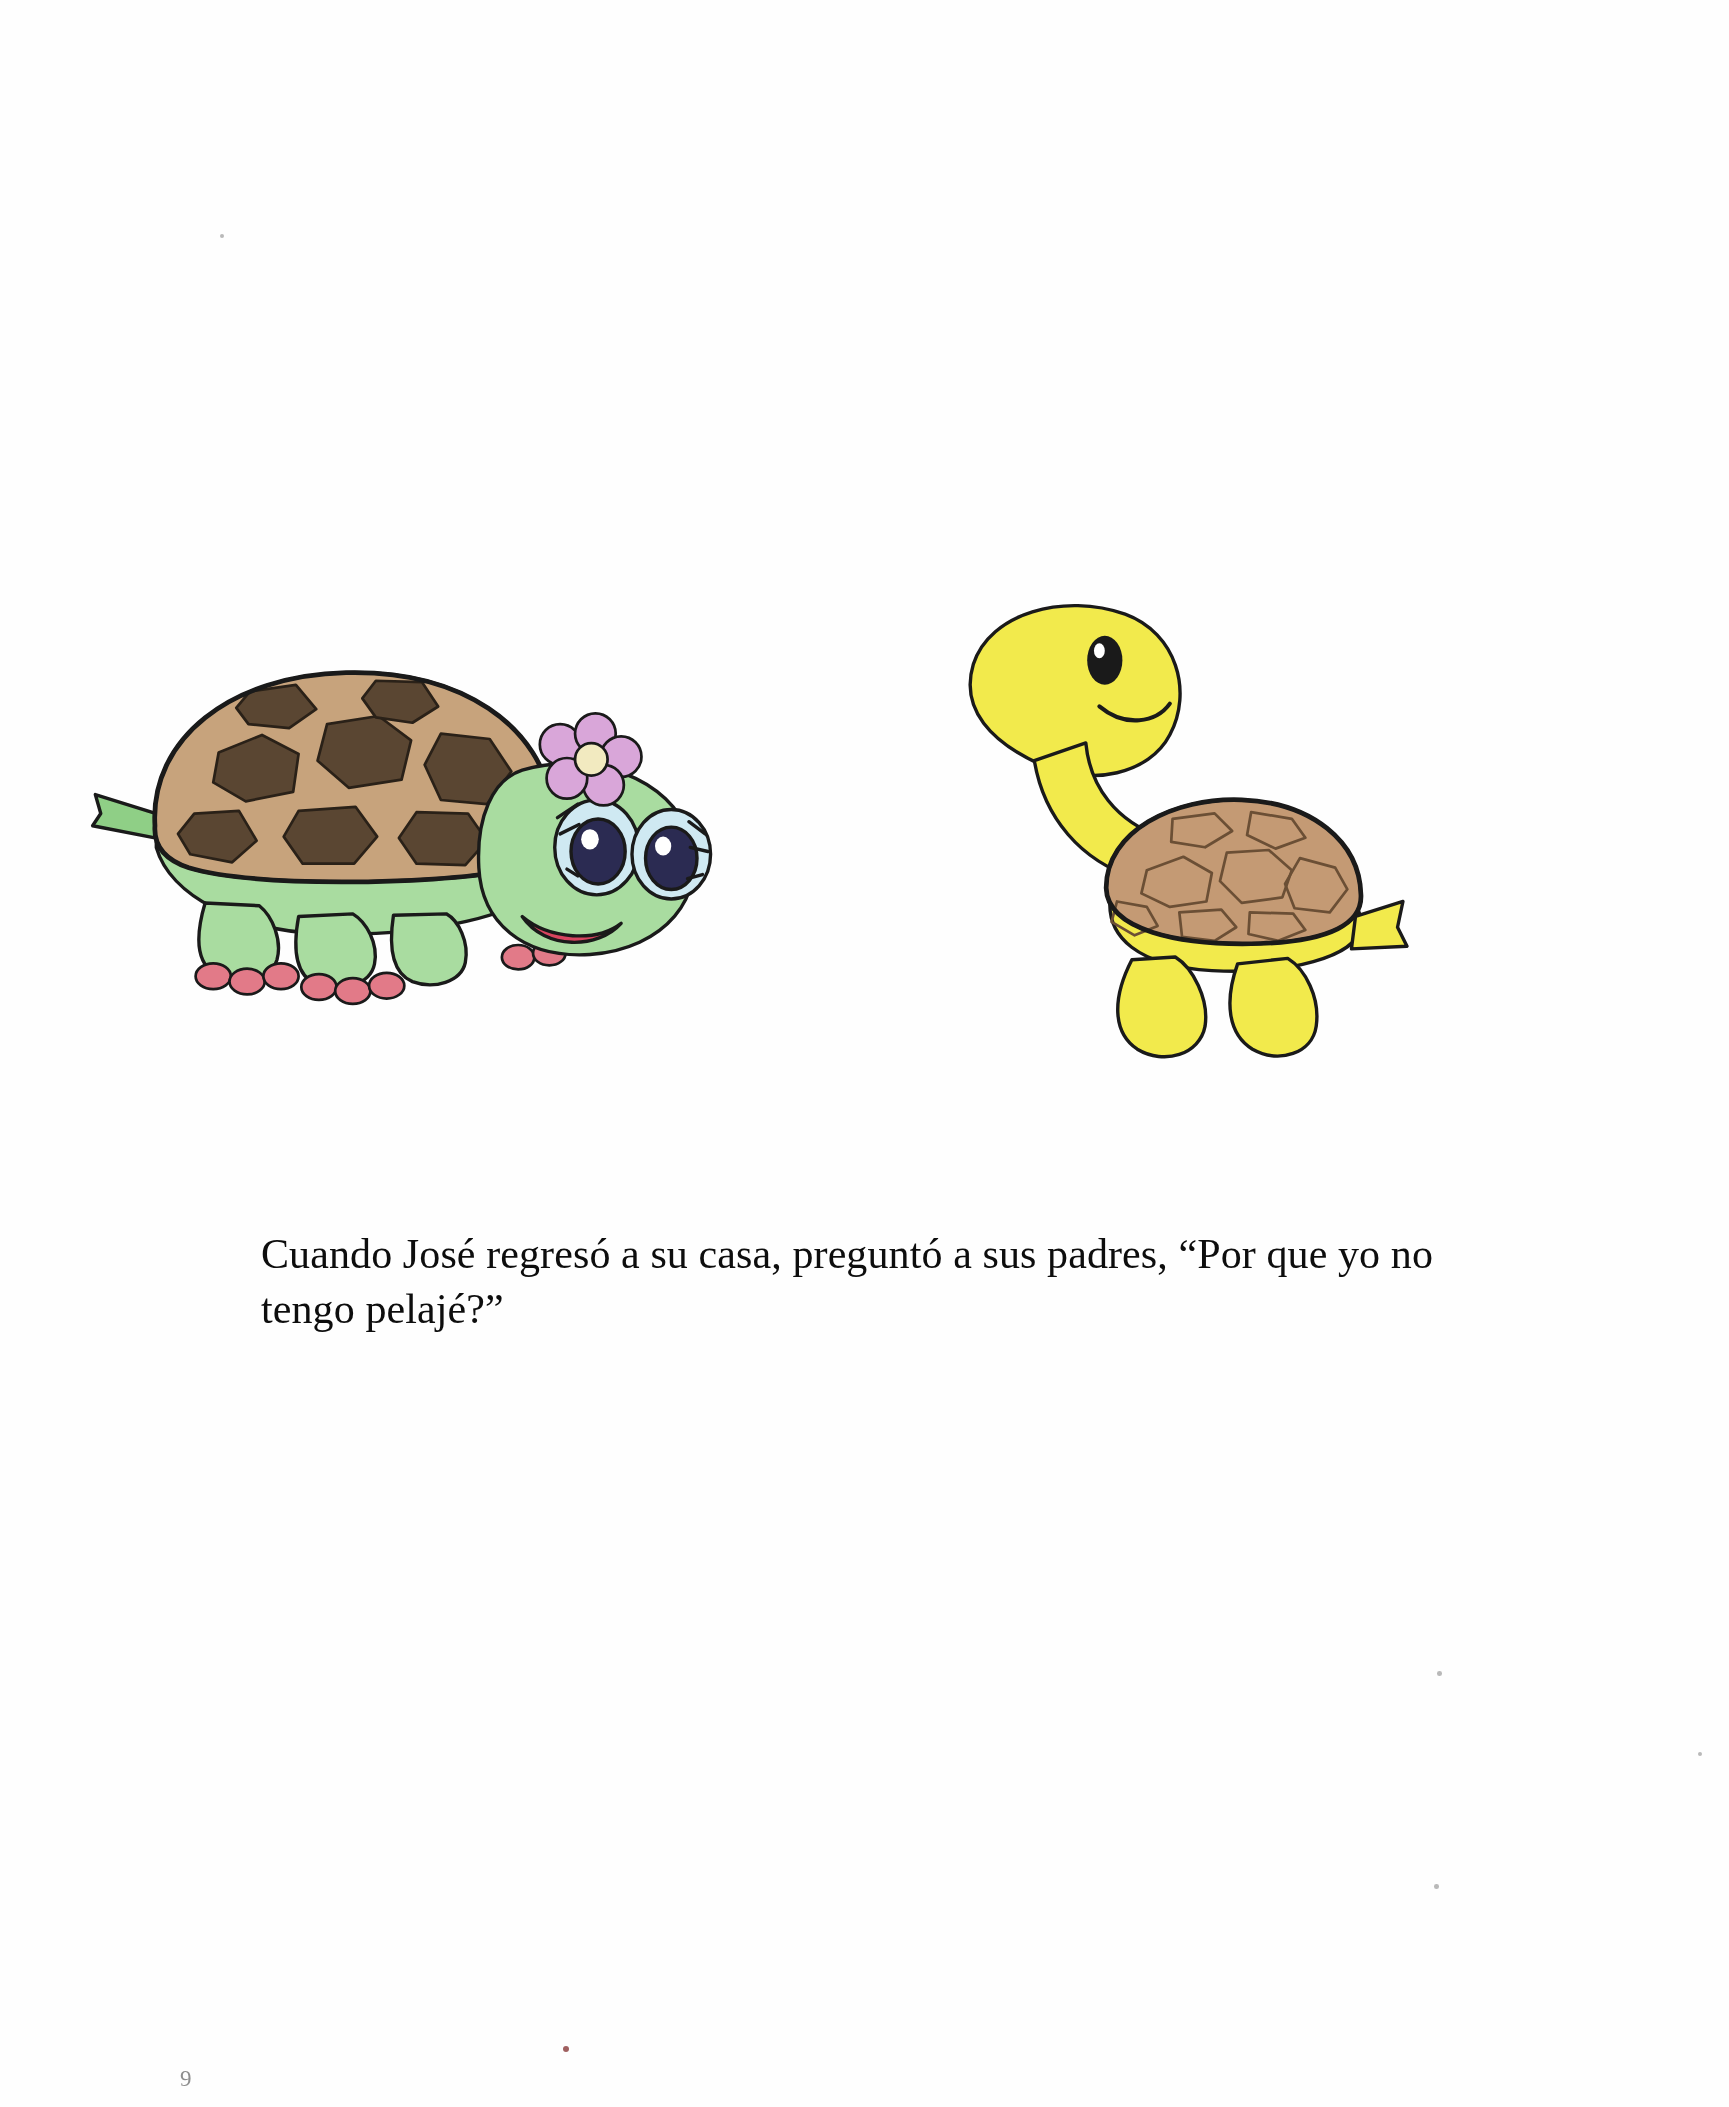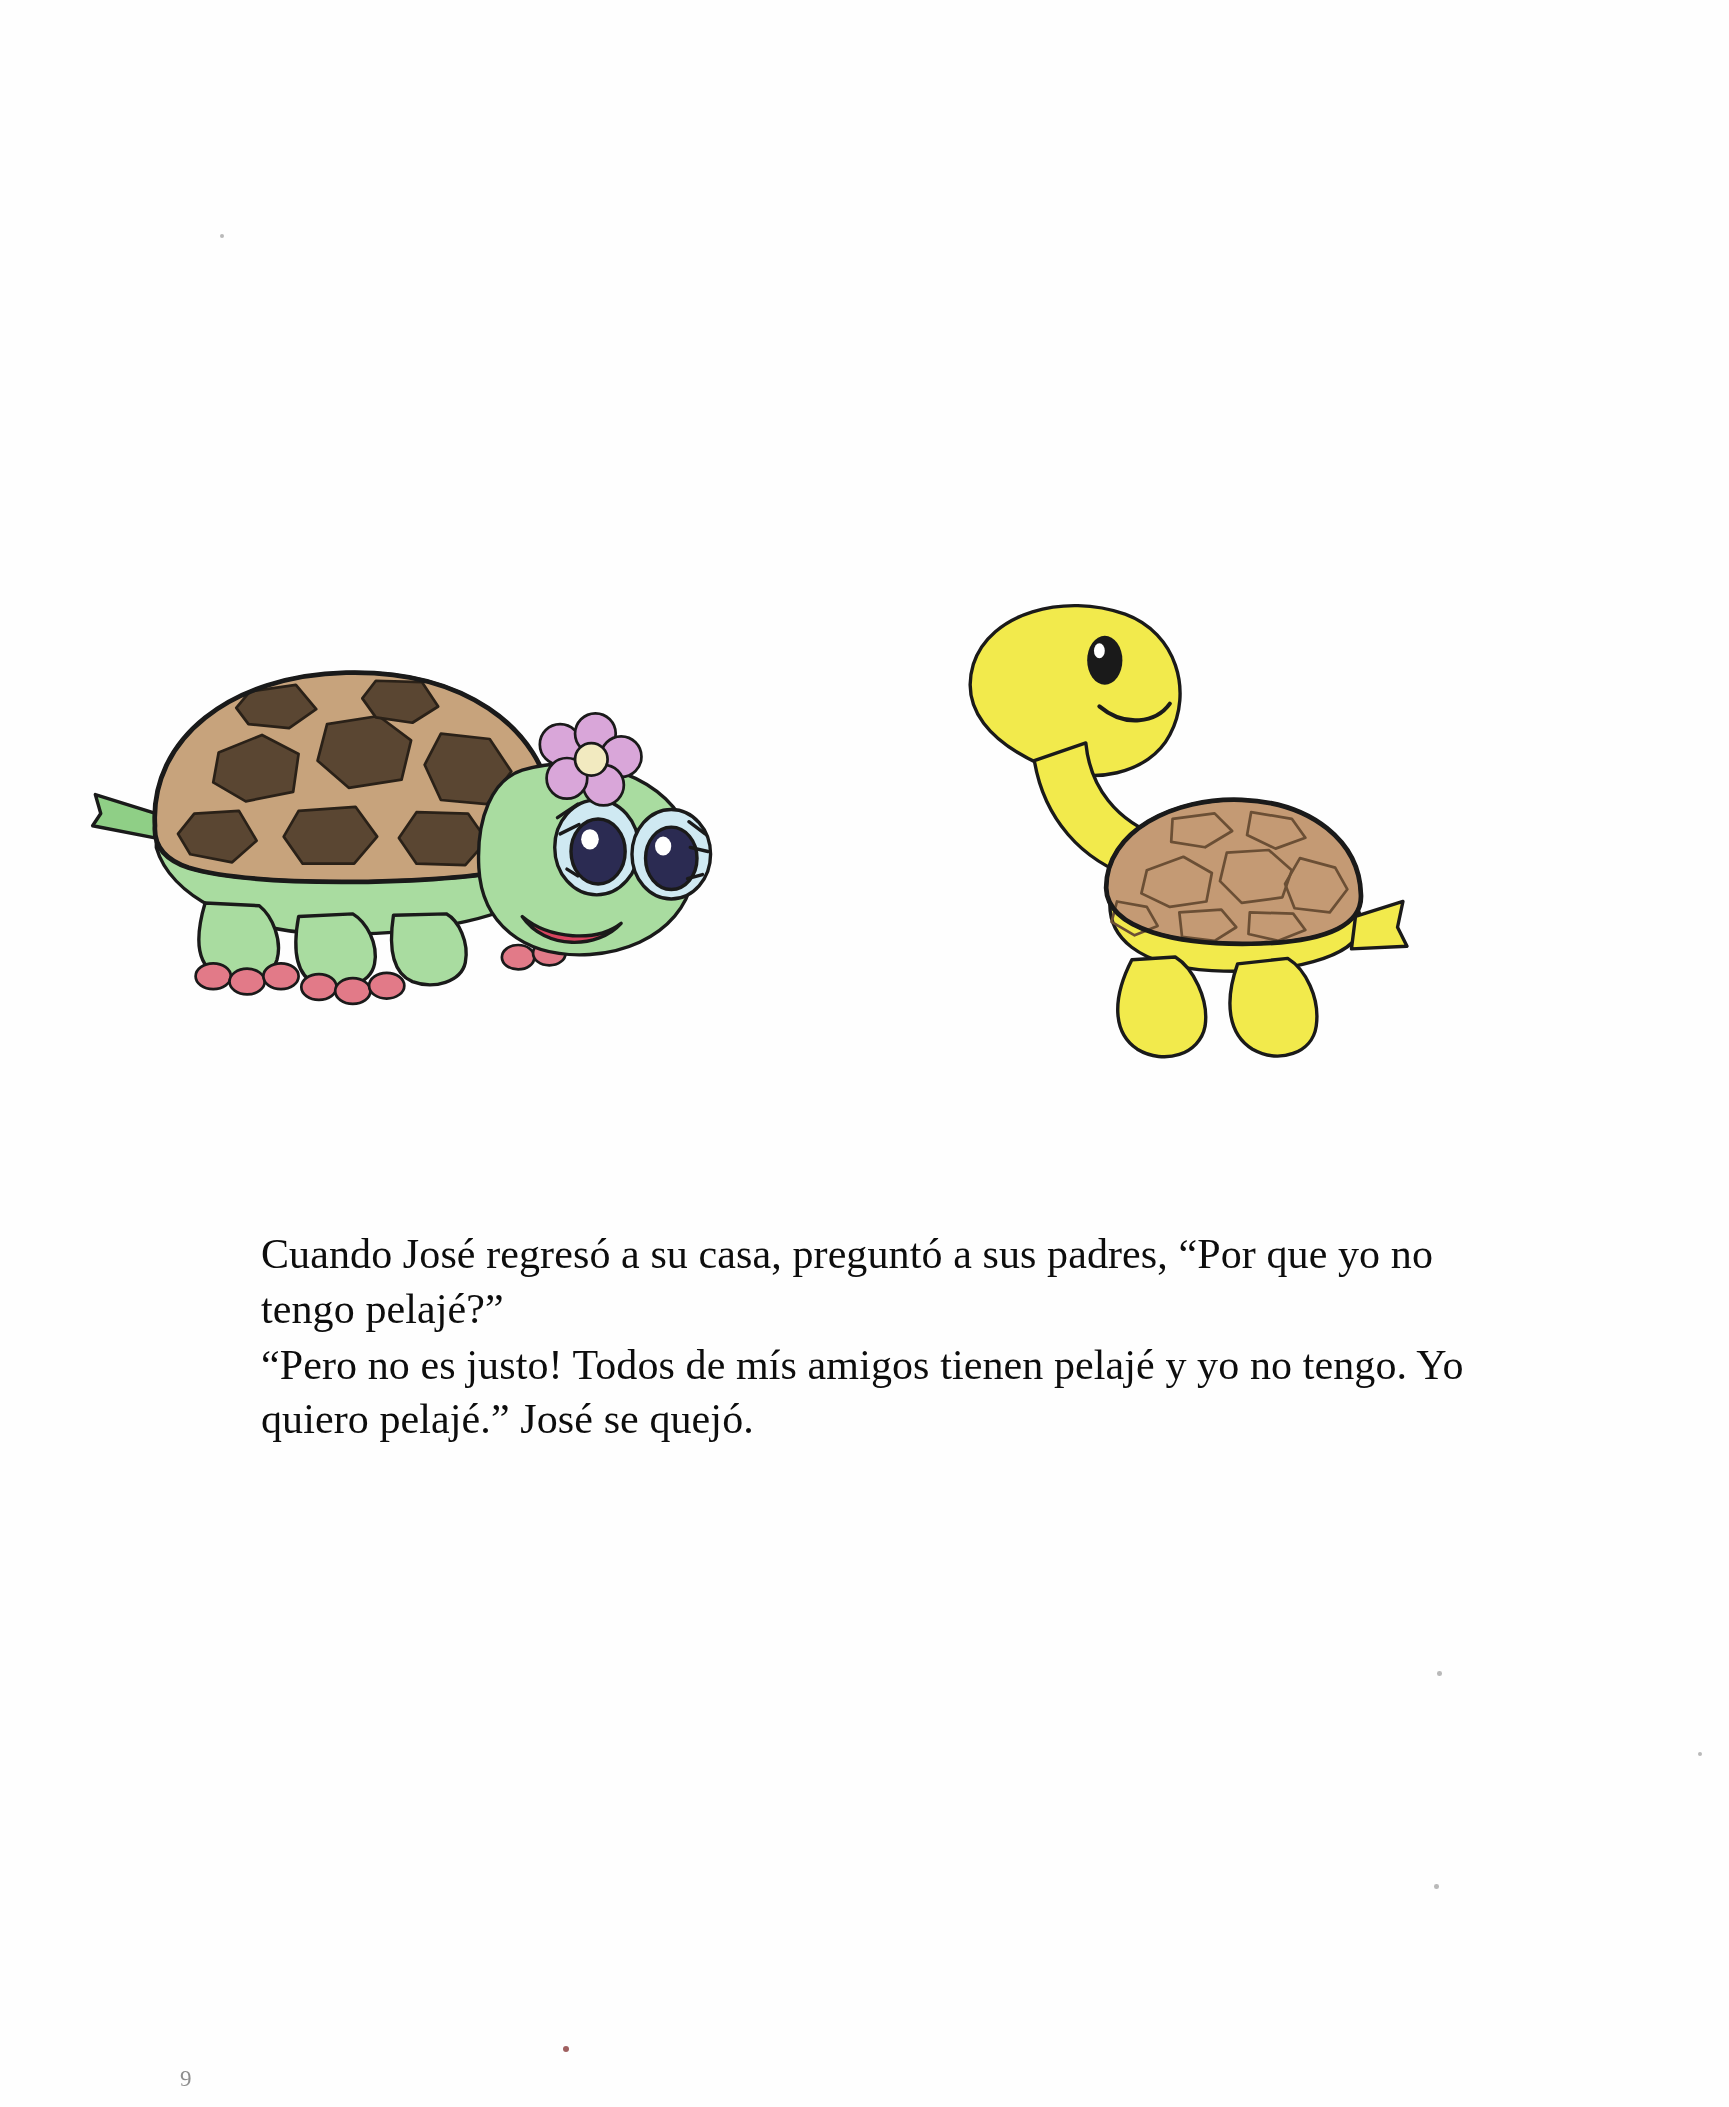--- a/index.html
+++ b/index.html
@@ -215,21 +215,20 @@
         <path d="M660 492 L730 470 L722 508 L736 536 L654 540 Z" fill="#f2ea4c"></path>
 
         <path d="M330 556 C 300 614, 302 664, 338 688 C 378 712, 430 696, 438 654 C 444 614, 420 568, 394 552 Z" fill="#f2ea4c"></path>
         <path d="M486 562 C 466 618, 472 666, 508 688 C 548 710, 596 694, 602 654 C 608 612, 586 570, 560 554 Z" fill="#f2ea4c"></path>
       </g>
     </svg>
   </div>
 
   <div class="story-text">
     <p>Cuando José regresó a su casa, preguntó a sus padres, “Por que yo no tengo pelajé?”</p>
-    <p>“Pero no es justo! Todos de mís amigos tienen pelajé y yo no tengo. Yo quiero pelajé.” José se quejó.</p>
   </div>
 
   <span class="speck" style="left:220px; top:234px; width:4.1px; height:4.1px;"></span>
   <span class="speck" style="left:1437px; top:1671px; width:4.7px; height:4.7px;"></span>
   <span class="speck" style="left:1698px; top:1752px; width:4.1px; height:4.1px;"></span>
   <span class="speck" style="left:1434px; top:1884px; width:4.7px; height:4.7px;"></span>
   <span class="speck red" style="left:563px; top:2046px; width:6.1px; height:6.1px;"></span>
 
   <div class="corner-mark">9</div>
 </div>

